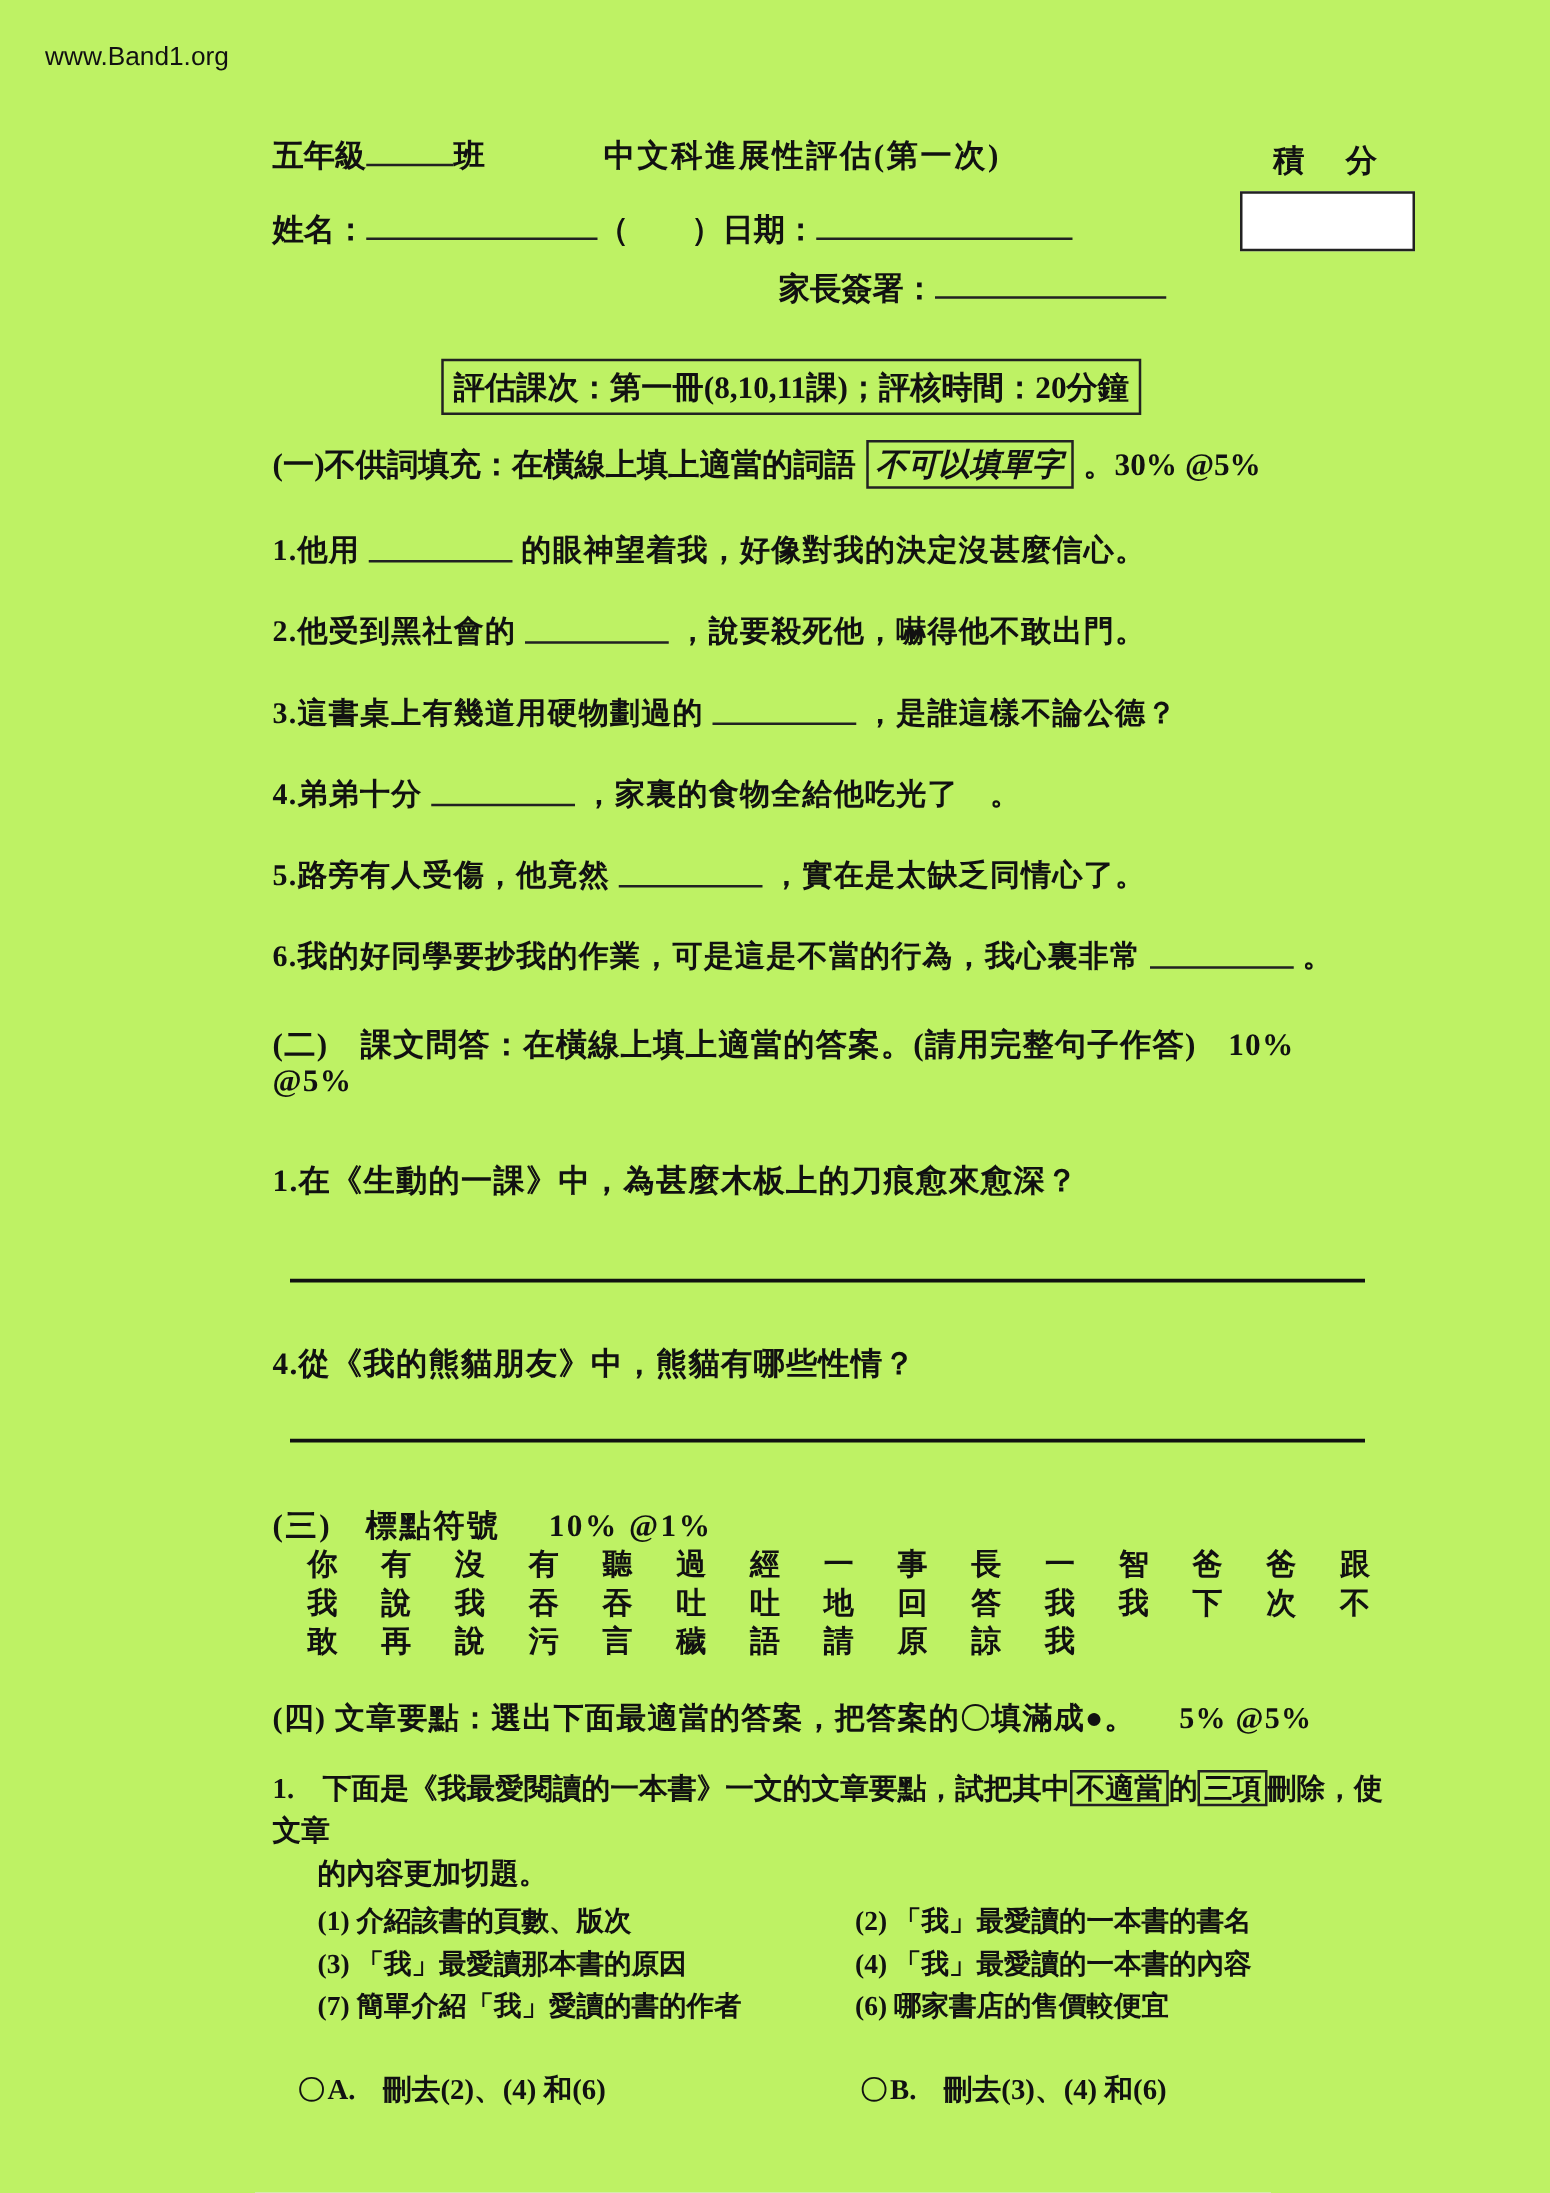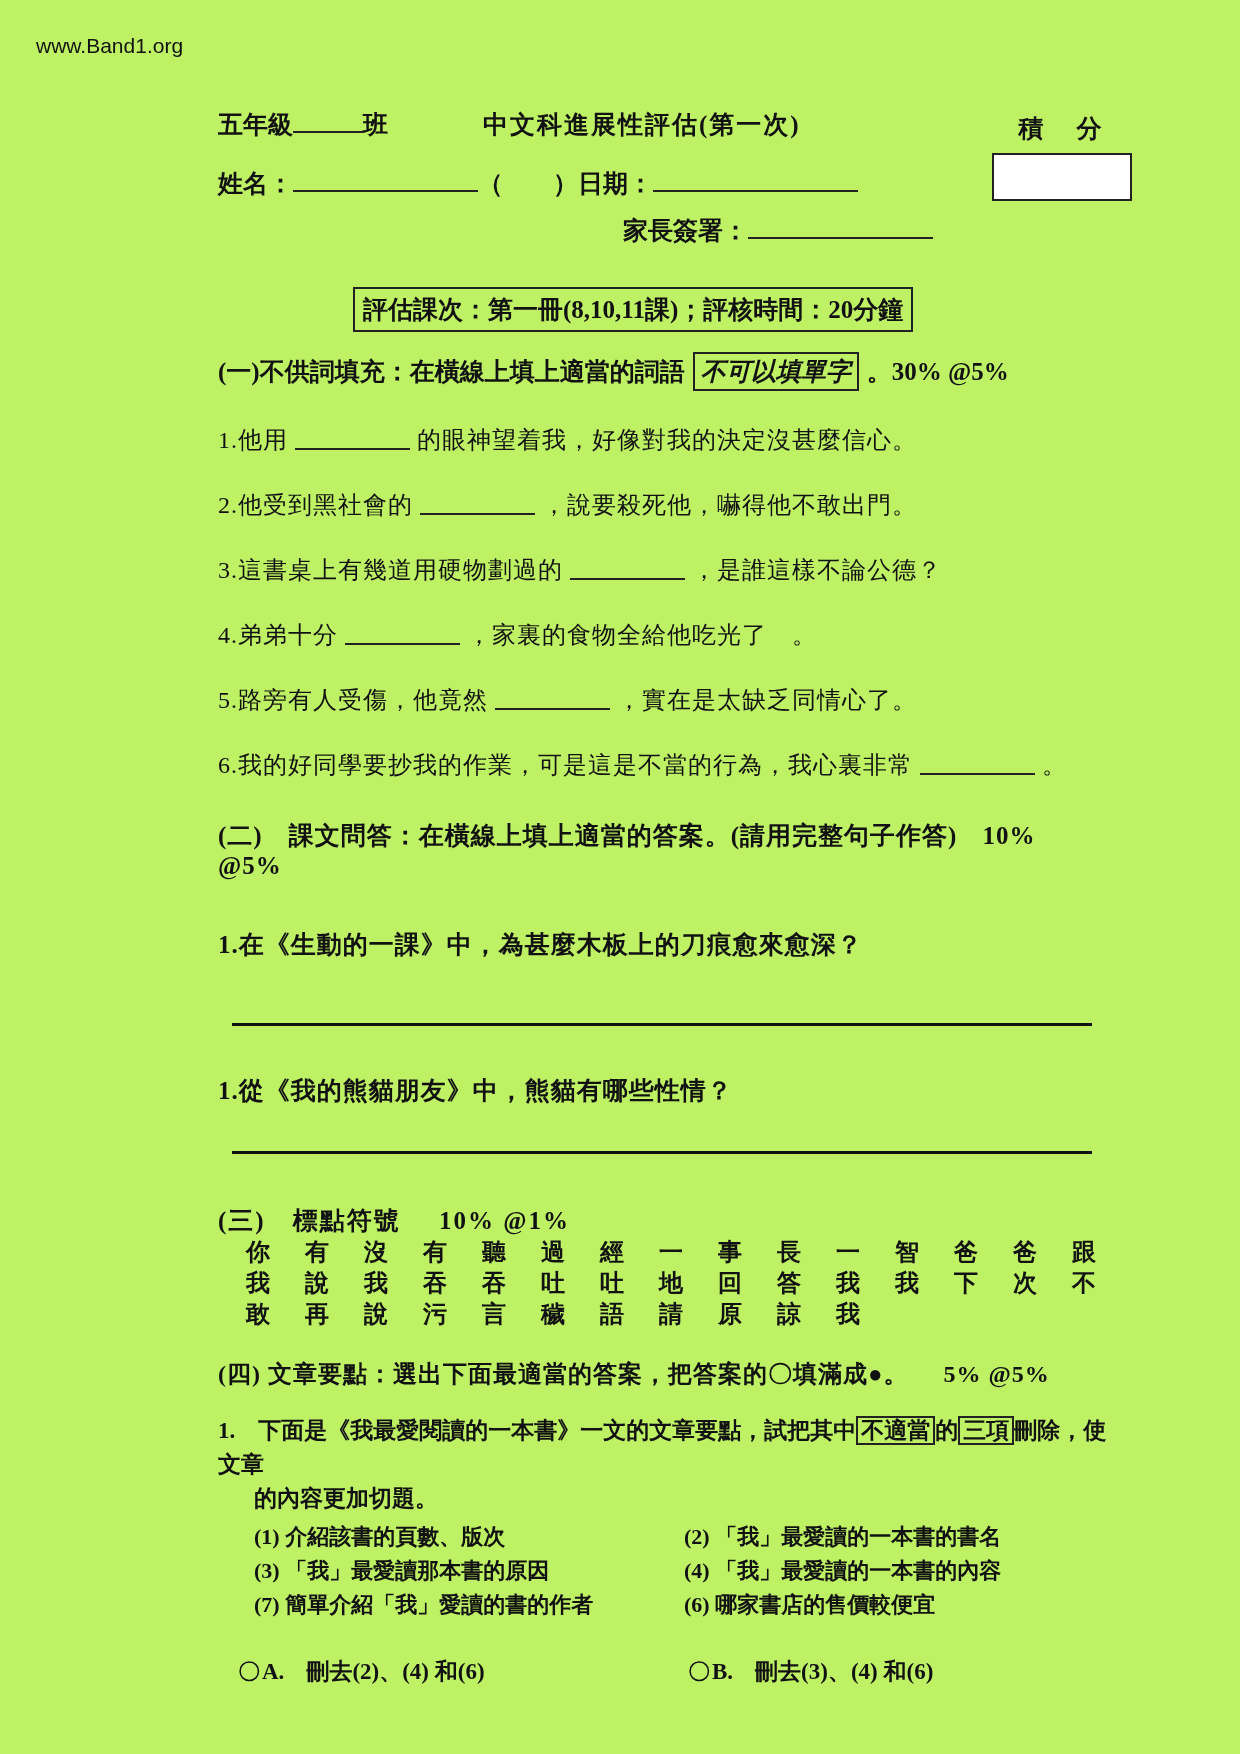--- a/index.html
+++ b/index.html
@@ -59,21 +59,21 @@
     padding: 4px 8px;
     font-size: 25px;
     font-weight: 700;
     margin-top: 40px;
     margin-left: 135px;
   }
 
   
   .sec1-head { display: flex; align-items: center; gap: 8px; font-size: 25px; font-weight: 700; margin-top: 20px; }
   .inline-box { border: 2px solid #222; padding: 1px 6px; font-style: italic; }
-  .q-item { font-size: 24px; font-weight: 400; margin-top: 33px; letter-spacing: 1px; }
+  .q-item { font-size: 24px; font-weight: 700; margin-top: 33px; letter-spacing: 1px; }
 
   
   .sec2-head { font-size: 25px; font-weight: 700; margin-top: 38px; letter-spacing: 1px; }
   .sec2-q { font-size: 25px; font-weight: 600; margin-top: 48px; letter-spacing: 1px; }
   .answer-line { border-top: 3px solid #111; width: 860px; margin-top: 62px; margin-left: 14px; }
   .answer-line.second { margin-top: 44px; }
 
   
   .sec3-head { font-size: 25px; font-weight: 700; margin-top: 50px; letter-spacing: 2px; }
   .sec3-grid { margin-left: 28px; }
@@ -167,21 +167,21 @@
     </div>
 
     <div class="sec2-head">
       <span>(二)　課文問答：在橫線上填上適當的答案。(請用完整句子作答)</span>
       <span style="margin-left:18px">10%　@5%</span>
     </div>
 
     <div class="sec2-q">1.在《生動的一課》中，為甚麼木板上的刀痕愈來愈深？</div>
     <div class="answer-line"></div>
 
-    <div class="sec2-q">1.從《我的熊貓朋友》中，熊貓有哪些性情？</div>
+    <div class="sec2-q">4.從《我的熊貓朋友》中，熊貓有哪些性情？</div>
     <div class="answer-line second"></div>
 
     <div class="sec3-head">
       <span>(三)　標點符號</span>
       <span style="margin-left:30px">10% @1%</span>
     </div>
 
     <div class="sec3-grid">
       <div class="sec3-row">你 有 沒 有 聽 過 經 一 事 長 一 智 爸 爸 跟</div>
       <div class="sec3-row">我 說 我 吞 吞 吐 吐 地 回 答 我 我 下 次 不</div>

